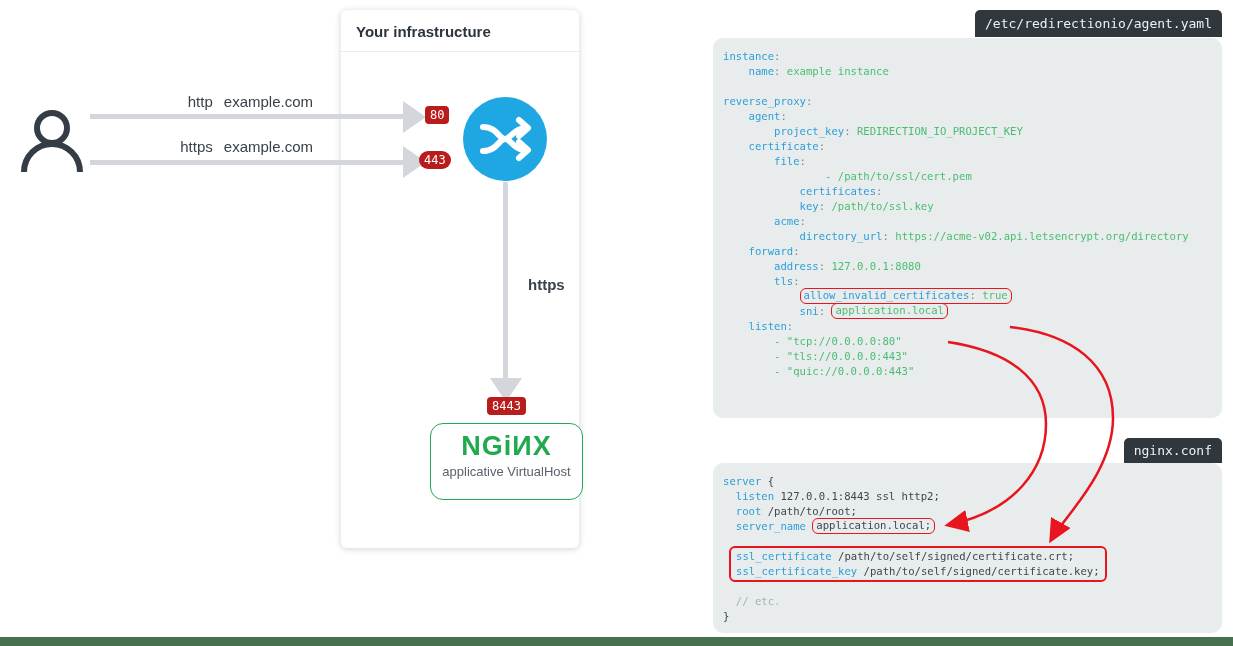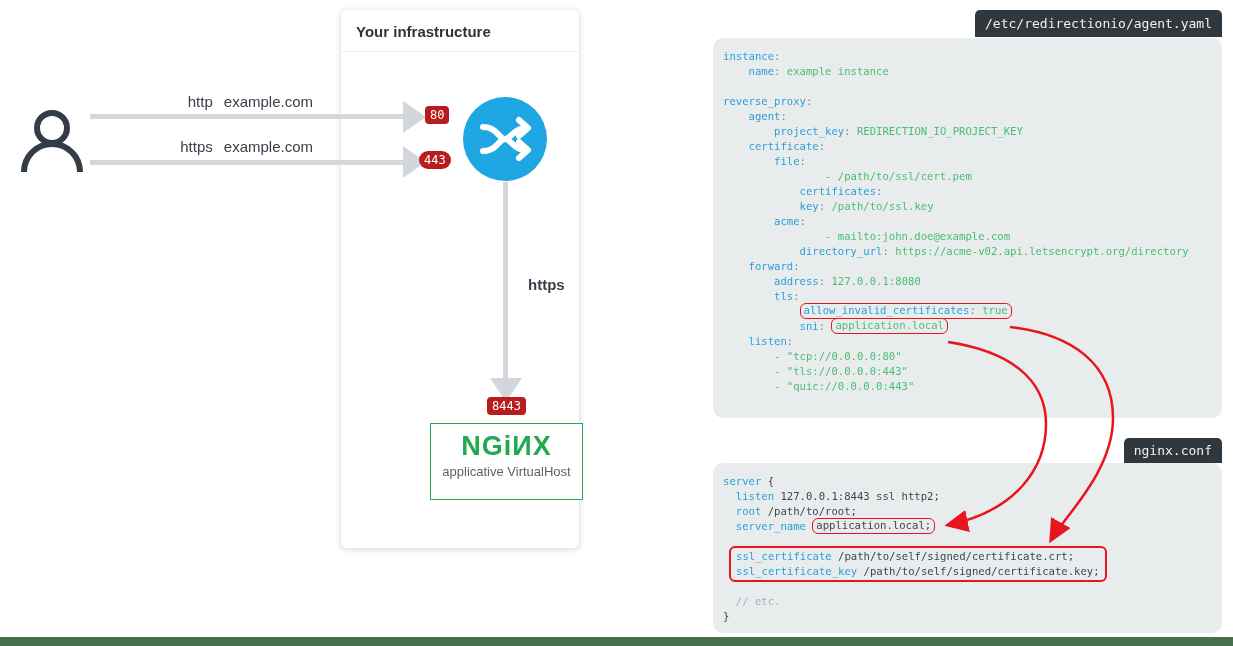--- a/index.html
+++ b/index.html
@@ -36,21 +36,21 @@
     border-top:24px solid #d3d7dc;
   }
   .mid-label { position:absolute; left:528px; top:276px; font-size:15px; font-weight:bold; color:#39414b; z-index:3; }
   .badge {
     position:absolute; background:#b91c1c; color:#ffffff; z-index:4;
     font:12px "DejaVu Sans Mono", monospace; padding:2px 5px; border-radius:4px;
   }
   .proxy-circle { position:absolute; left:463px; top:97px; z-index:2; }
   .nginx-card {
     position:absolute; left:430px; top:423px; width:153px; height:77px; z-index:2;
-    background:#ffffff; border:1.5px solid #23aa50; border-radius:0; text-align:center;
+    background:#ffffff; border:1.5px solid #23aa50; border-radius:13px; text-align:center;
   }
   .nginx-logo { margin-top:7px; font-size:27px; font-weight:800; letter-spacing:1px; color:#21a94f; line-height:30px; }
   .nginx-caption { font-size:13px; color:#5a626b; margin-top:3px; }
 
   
   .tab {
     position:absolute; right:11px; background:#30373d; color:#eef1f3;
     font:13px "DejaVu Sans Mono", monospace; padding:6px 10px 6px 10px;
     border-radius:5px 5px 0 0; z-index:2;
   }
@@ -143,21 +143,20 @@
         <div class="line">&nbsp;</div>
         <div class="line"><span class="tok-k">reverse_proxy</span><span class="tok-p">:</span></div>
         <div class="line"><span class="tok-t">    </span><span class="tok-k">agent</span><span class="tok-p">:</span></div>
         <div class="line"><span class="tok-t">        </span><span class="tok-k">project_key</span><span class="tok-p">:</span><span class="tok-t"> </span><span class="tok-v">REDIRECTION_IO_PROJECT_KEY</span></div>
         <div class="line"><span class="tok-t">    </span><span class="tok-k">certificate</span><span class="tok-p">:</span></div>
         <div class="line"><span class="tok-t">        </span><span class="tok-k">file</span><span class="tok-p">:</span></div>
         <div class="line"><span class="tok-t">                </span><span class="tok-v">- /path/to/ssl/cert.pem</span></div>
         <div class="line"><span class="tok-t">            </span><span class="tok-k">certificates</span><span class="tok-p">:</span></div>
         <div class="line"><span class="tok-t">            </span><span class="tok-k">key</span><span class="tok-p">:</span><span class="tok-t"> </span><span class="tok-v">/path/to/ssl.key</span></div>
         <div class="line"><span class="tok-t">        </span><span class="tok-k">acme</span><span class="tok-p">:</span></div>
-        <div class="line"><span class="tok-t">                </span><span class="tok-v">- mailto:john.doe@example.com</span></div>
         <div class="line"><span class="tok-t">            </span><span class="tok-k">directory_url</span><span class="tok-p">:</span><span class="tok-t"> </span><span class="tok-v">https://acme-v02.api.letsencrypt.org/directory</span></div>
         <div class="line"><span class="tok-t">    </span><span class="tok-k">forward</span><span class="tok-p">:</span></div>
         <div class="line"><span class="tok-t">        </span><span class="tok-k">address</span><span class="tok-p">:</span><span class="tok-t"> </span><span class="tok-v">127.0.0.1:8080</span></div>
         <div class="line"><span class="tok-t">        </span><span class="tok-k">tls</span><span class="tok-p">:</span></div>
         <div class="line"><span class="tok-t">            </span><span class="rb"><span class="tok-k">allow_invalid_certificates</span><span class="tok-p">:</span><span class="tok-t"> </span><span class="tok-v">true</span></span></div>
         <div class="line"><span class="tok-t">            </span><span class="tok-k">sni</span><span class="tok-p">:</span><span class="tok-t"> </span><span class="rb"><span class="tok-v">application.local</span></span></div>
         <div class="line"><span class="tok-t">    </span><span class="tok-k">listen</span><span class="tok-p">:</span></div>
         <div class="line"><span class="tok-t">        </span><span class="tok-v">- "tcp://0.0.0.0:80"</span></div>
         <div class="line"><span class="tok-t">        </span><span class="tok-v">- "tls://0.0.0.0:443"</span></div>
         <div class="line"><span class="tok-t">        </span><span class="tok-v">- "quic://0.0.0.0:443"</span></div>

